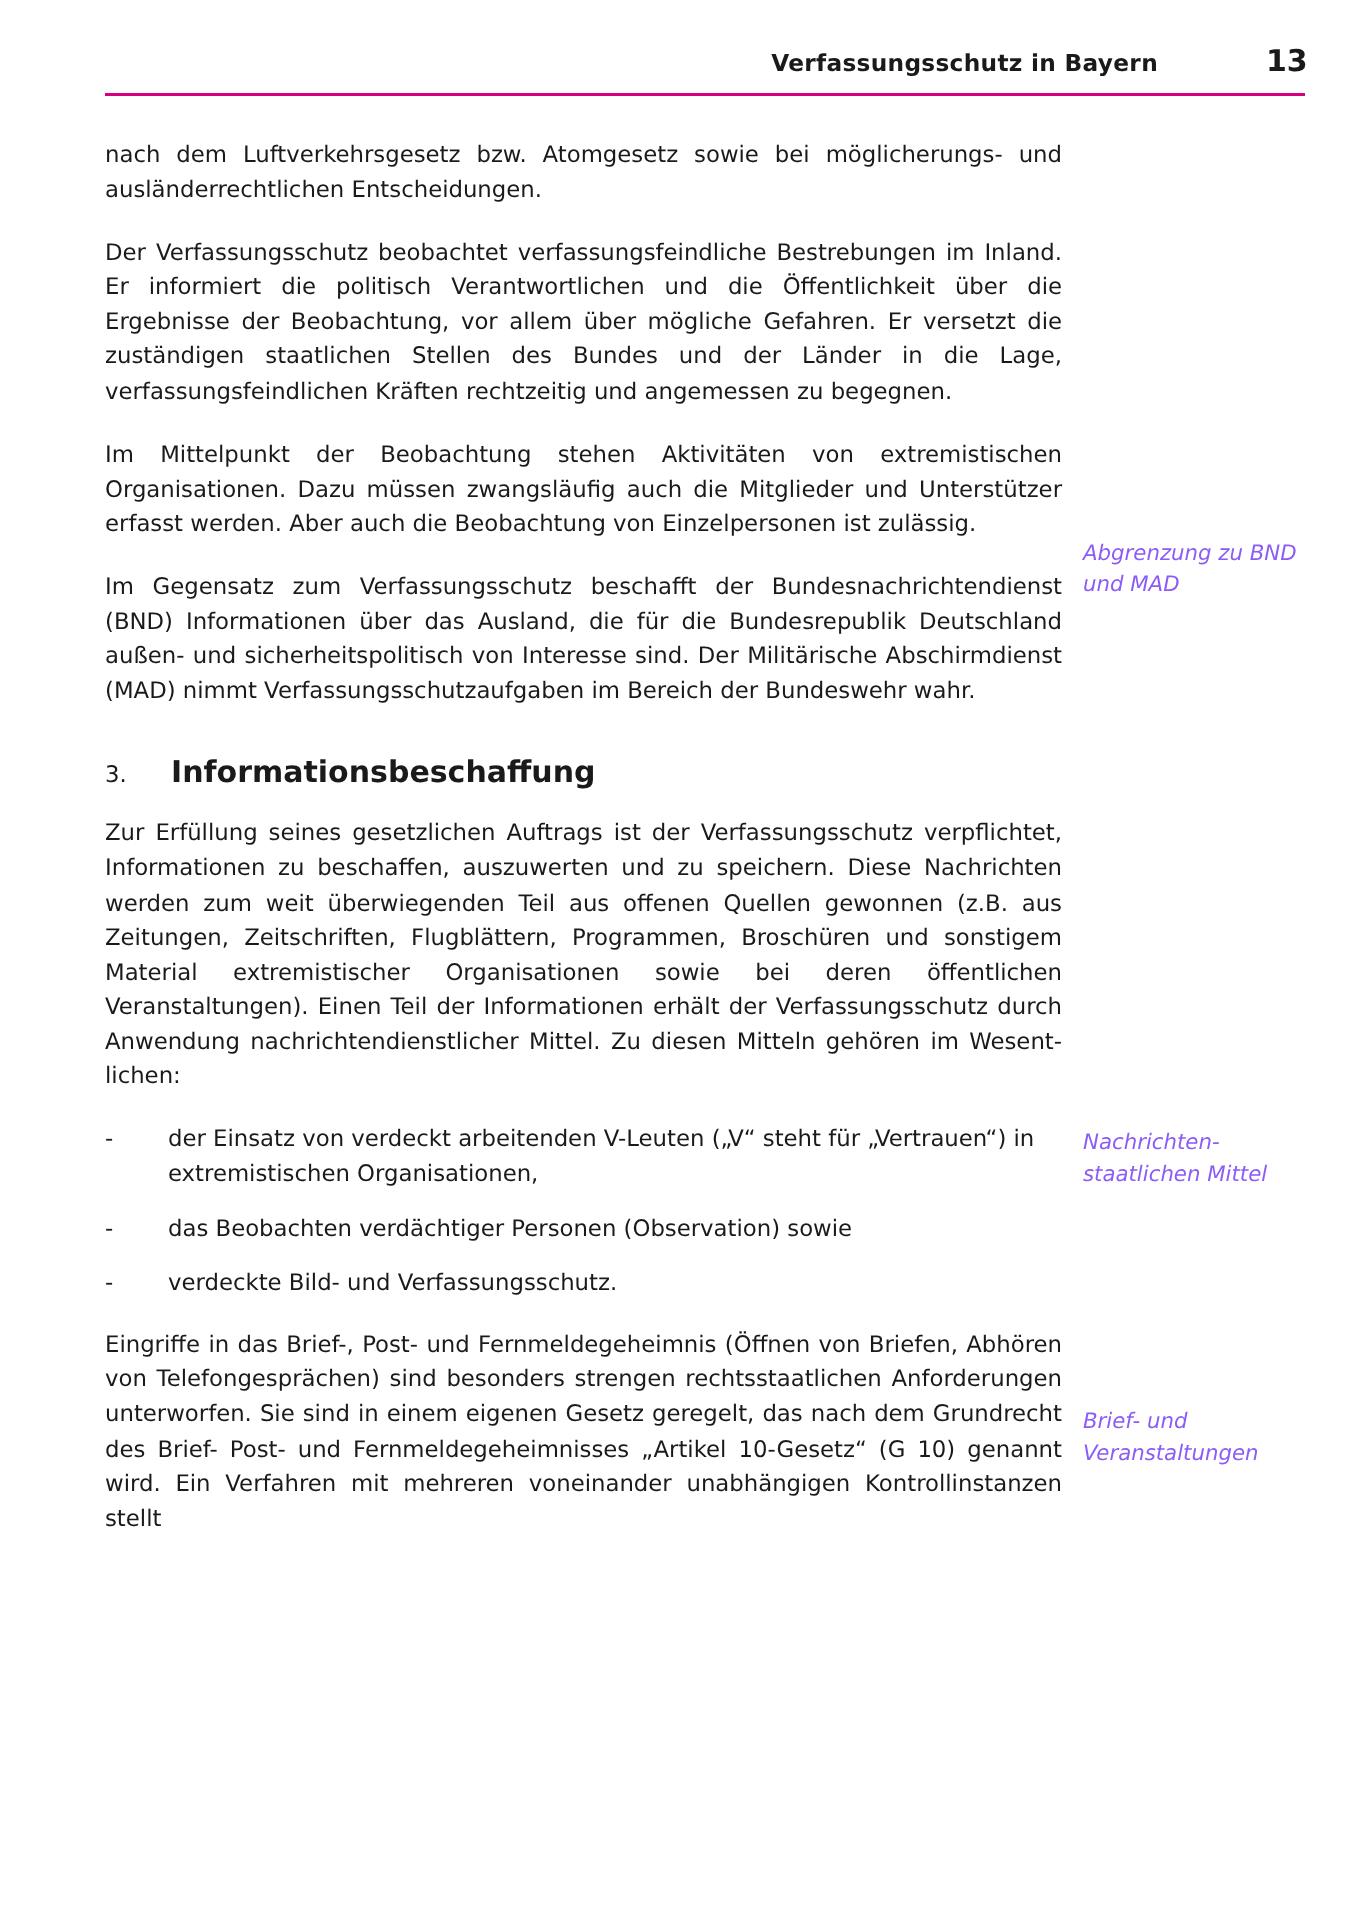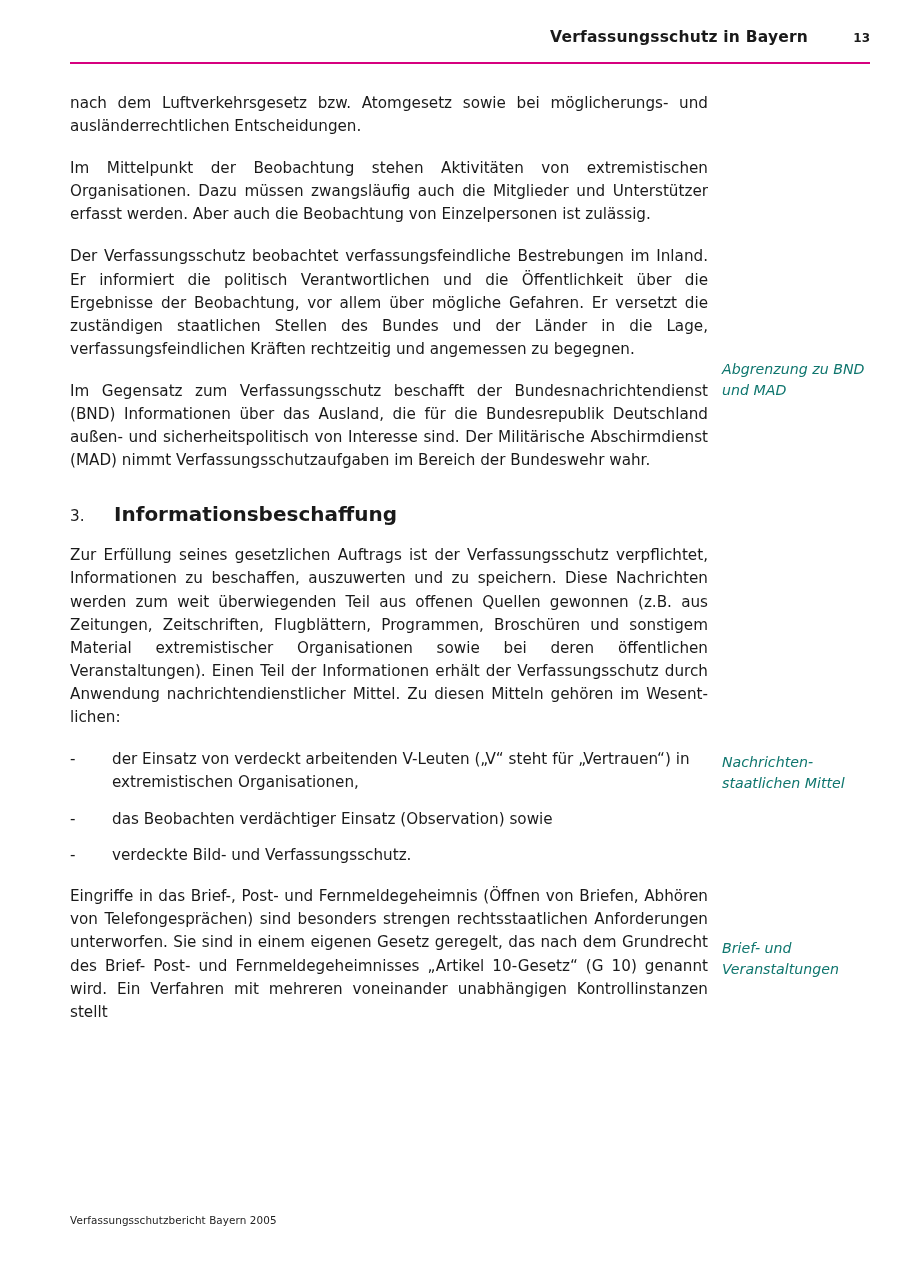--- a/index.html
+++ b/index.html
@@ -33,24 +33,24 @@
     align-items: baseline;
     justify-content: flex-end;
   }
   .header-title {
     font-size: 15.5px;
     font-weight: bold;
     color: #1a1a1a;
     letter-spacing: 0.2px;
   }
   .header-pageno {
-    font-size: 12px;
+    font-size: 20px;
     font-weight: bold;
     color: #1a1a1a;
-    margin-left: 36px;
+    margin-left: 72px;
     width: 26px;
     text-align: right;
   }
   .header-rule {
     position: absolute;
     top: 62px;
     left: 70px;
     width: 800px;
     height: 1.6px;
     background: #d6007f;
@@ -117,21 +117,21 @@
     left: 722px;
     width: 160px;
   }
   .margin-note {
     position: absolute;
     left: 0;
     width: 160px;
     font-size: 14.2px;
     line-height: 1.5;
     font-style: italic;
-    color: #0f766e;
+    color: #8b5cf6;
   }
 
   
   .footer {
     position: absolute;
     left: 70px;
     bottom: 46px;
     width: 640px;
     font-size: 10.4px;
     color: #222;
@@ -145,50 +145,49 @@
 
   <div class="header">
     <div class="header-title">Verfassungsschutz in Bayern</div>
     <div class="header-pageno">13</div>
   </div>
   <div class="header-rule"></div>
 
   <div class="content">
 
     <p class="para">nach dem Luftverkehrsgesetz bzw. Atomgesetz sowie bei mögliche­rungs- und ausländerrechtlichen Entscheidungen.</p>
+    <p class="para">Der Verfassungsschutz beobachtet verfassungsfeindliche Bestrebungen im Inland. Er informiert die politisch Verantwortlichen und die Öffent­lichkeit über die Ergebnisse der Beobachtung, vor allem über mögliche Gefahren. Er versetzt die zuständigen staatlichen Stellen des Bundes und der Länder in die Lage, verfassungsfeindlichen Kräften rechtzeitig und angemessen zu begegnen.</p>
     <p class="para">Im Mittelpunkt der Beobachtung stehen Aktivitäten von extremistischen Organisationen. Dazu müssen zwangsläufig auch die Mitglieder und Unterstützer erfasst werden. Aber auch die Beobachtung von Einzel­personen ist zulässig.</p>
-    <p class="para">Der Verfassungsschutz beobachtet verfassungsfeindliche Bestrebungen im Inland. Er informiert die politisch Verantwortlichen und die Öffent­lichkeit über die Ergebnisse der Beobachtung, vor allem über mögliche Gefahren. Er versetzt die zuständigen staatlichen Stellen des Bundes und der Länder in die Lage, verfassungsfeindlichen Kräften rechtzeitig und angemessen zu begegnen.</p>
     <p class="para">Im Gegensatz zum Verfassungsschutz beschafft der Bundesnachrich­tendienst (BND) Informationen über das Ausland, die für die Bundes­republik Deutschland außen- und sicherheitspolitisch von Interesse sind. Der Militärische Abschirmdienst (MAD) nimmt Verfassungs­schutzaufgaben im Bereich der Bundeswehr wahr.</p>
 
     <div class="section-head">
       <div class="section-num">3.</div>
       <div class="section-title">Informationsbeschaffung</div>
     </div>
 
     <p class="para">Zur Erfüllung seines gesetzlichen Auftrags ist der Verfassungsschutz verpflichtet, Informationen zu beschaffen, auszuwerten und zu spei­chern. Diese Nachrichten werden zum weit überwiegenden Teil aus offenen Quellen gewonnen (z.B. aus Zeitungen, Zeitschriften, Flugblät­tern, Programmen, Broschüren und sonstigem Material extremistischer Organisationen sowie bei deren öffentlichen Veranstaltungen). Einen Teil der Informationen erhält der Verfassungsschutz durch Anwendung nachrichtendienstlicher Mittel. Zu diesen Mitteln gehören im Wesent­lichen:</p>
 
     <ul class="dashlist">
       <li>
         <span class="dash">-</span>
         <span class="dash-text">der Einsatz von verdeckt arbeitenden V-Leuten („V“ steht für „Vertrauen“) in extremistischen Organisationen,</span>
       </li>
       <li>
         <span class="dash">-</span>
-        <span class="dash-text">das Beobachten verdächtiger Einsatz (Observation) sowie</span>
+        <span class="dash-text">das Beobachten verdächtiger Personen (Observation) sowie</span>
       </li>
       <li>
         <span class="dash">-</span>
         <span class="dash-text">verdeckte Bild- und Verfassungsschutz.</span>
       </li>
     </ul>
 
     <p class="para">Eingriffe in das Brief-, Post- und Fernmeldegeheimnis (Öffnen von Brie­fen, Abhören von Telefongesprächen) sind besonders strengen rechts­staatlichen Anforderungen unterworfen. Sie sind in einem eigenen Gesetz geregelt, das nach dem Grundrecht des Brief- Post- und Fern­meldegeheimnisses „Artikel 10-Gesetz“ (G 10) genannt wird. Ein Ver­fahren mit mehreren voneinander unabhängigen Kontrollinstanzen stellt</p>
   </div>
 
   <div class="marginalia">
     <div class="margin-note" style="top:359px">Abgrenzung zu BND und MAD</div>
     <div class="margin-note" style="top:752px">Nachrichten­staatlichen Mittel</div>
     <div class="margin-note" style="top:938px">Brief- und Veranstaltungen</div>
   </div>
 
-  <div class="footer">Verfassungsschutzbericht Bayern 2005</div>
 
 </div>
 
 </body></html>

